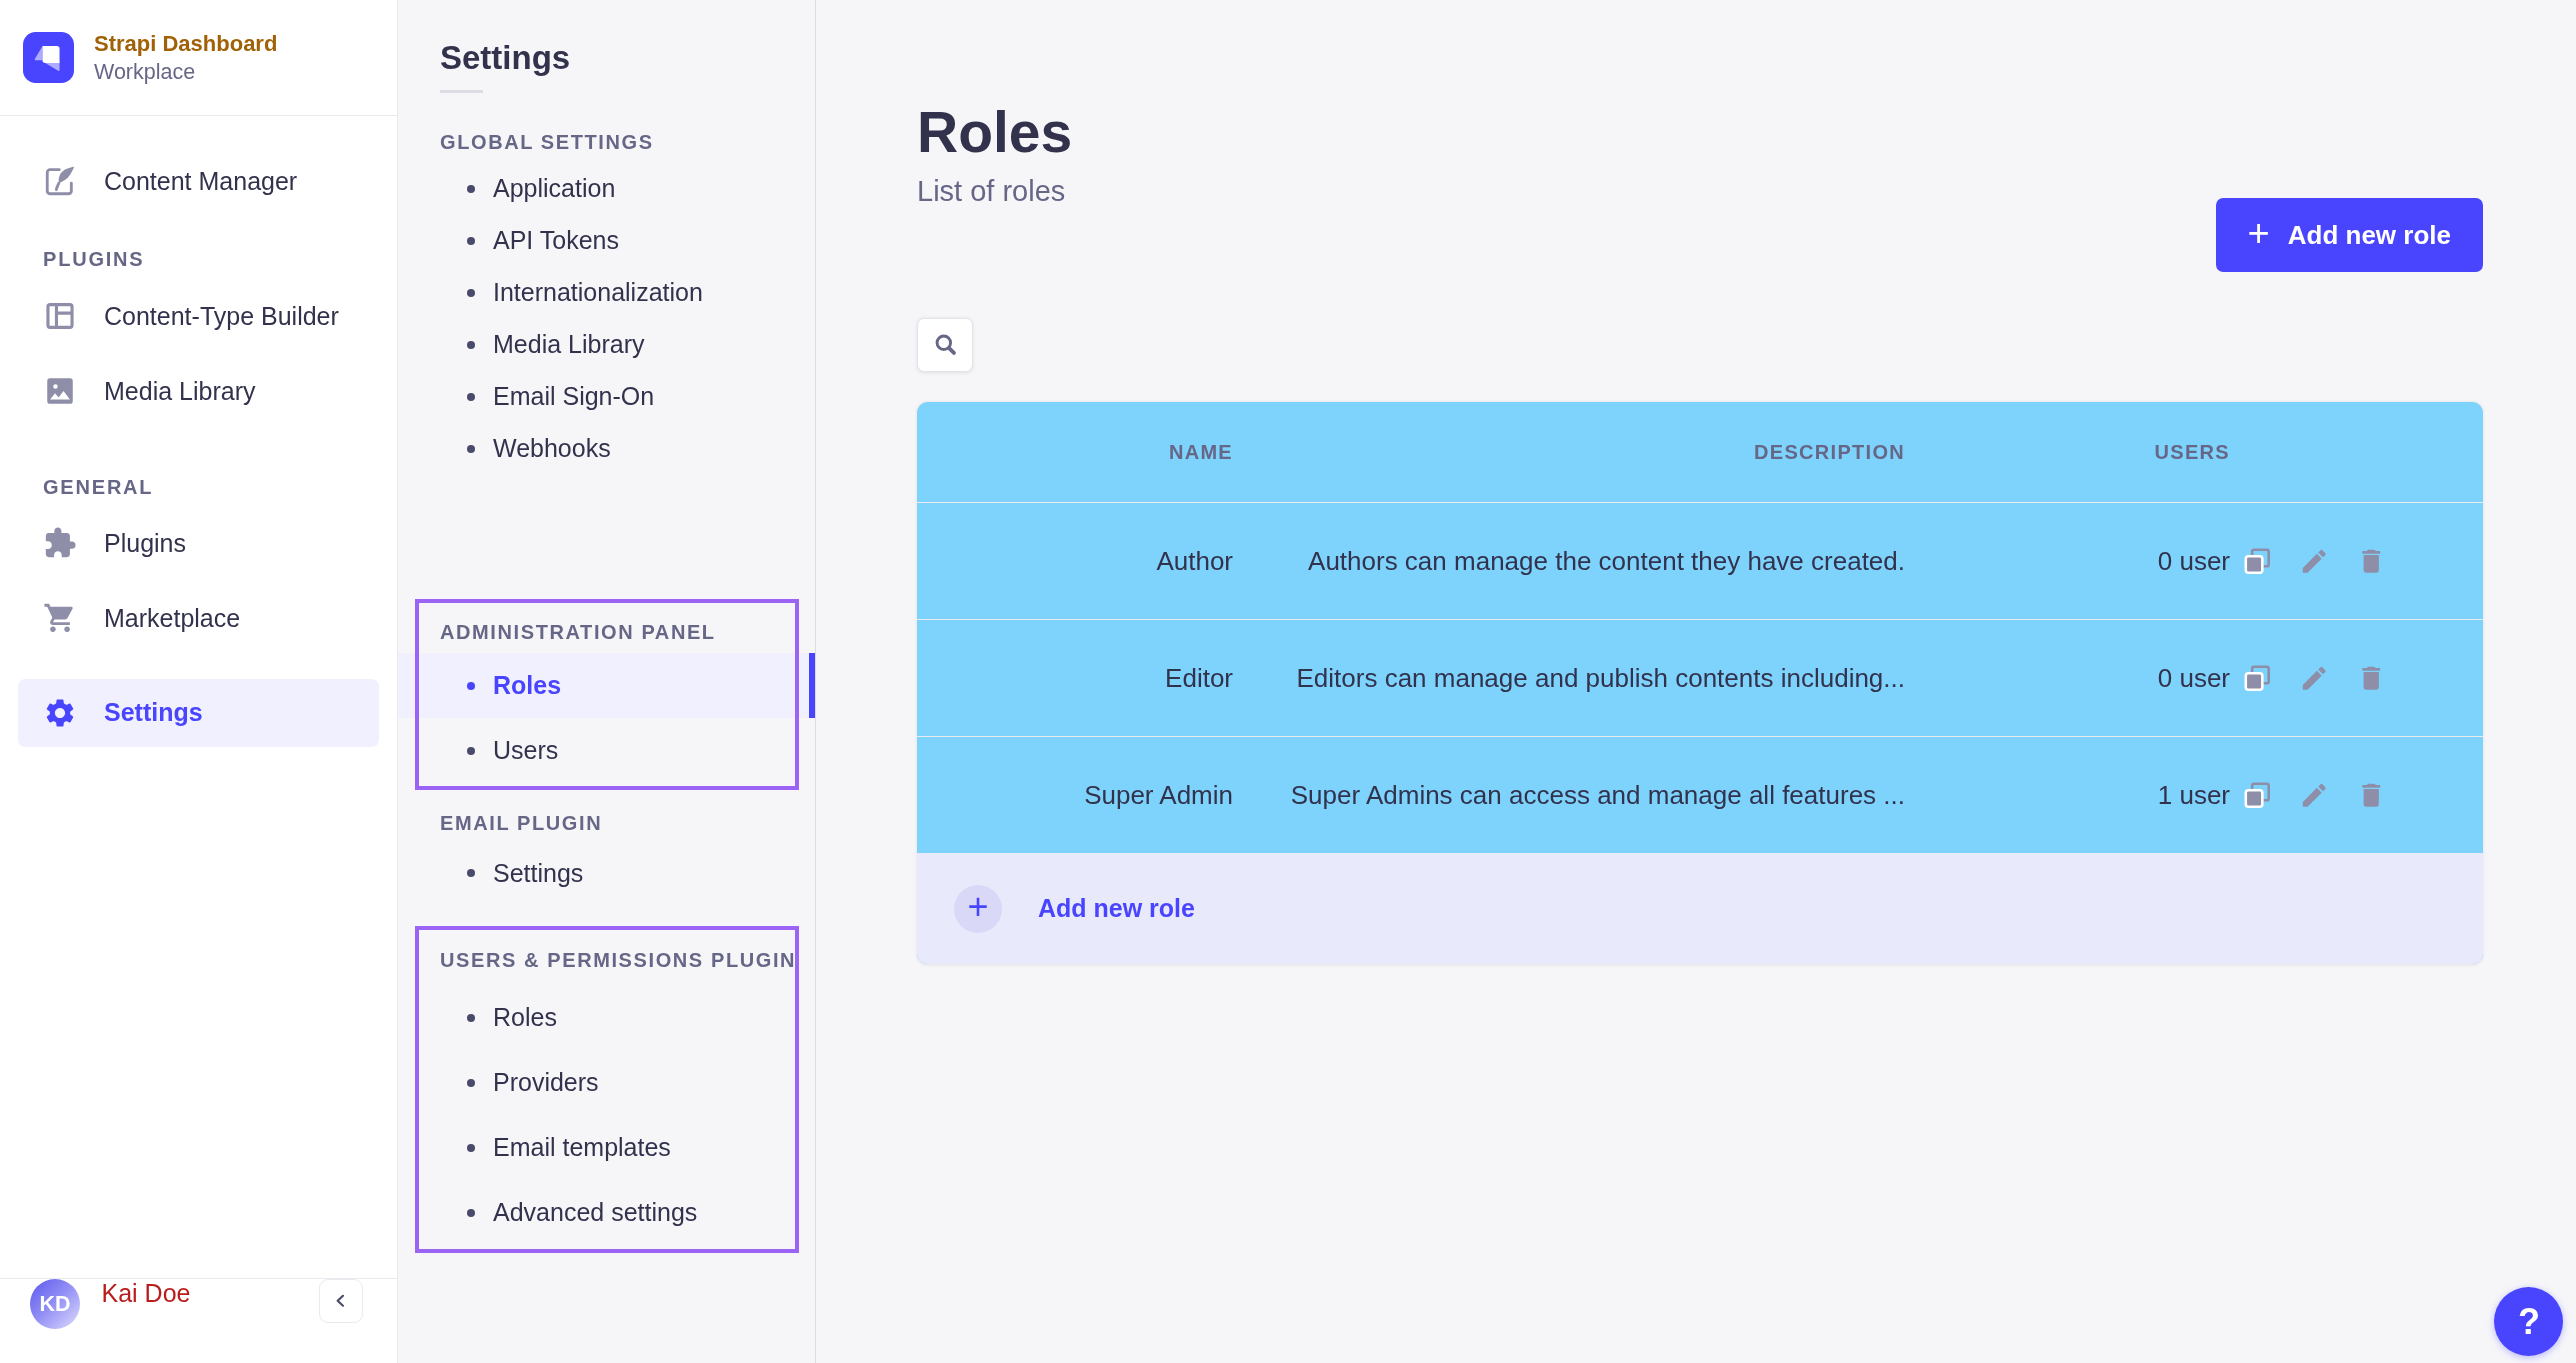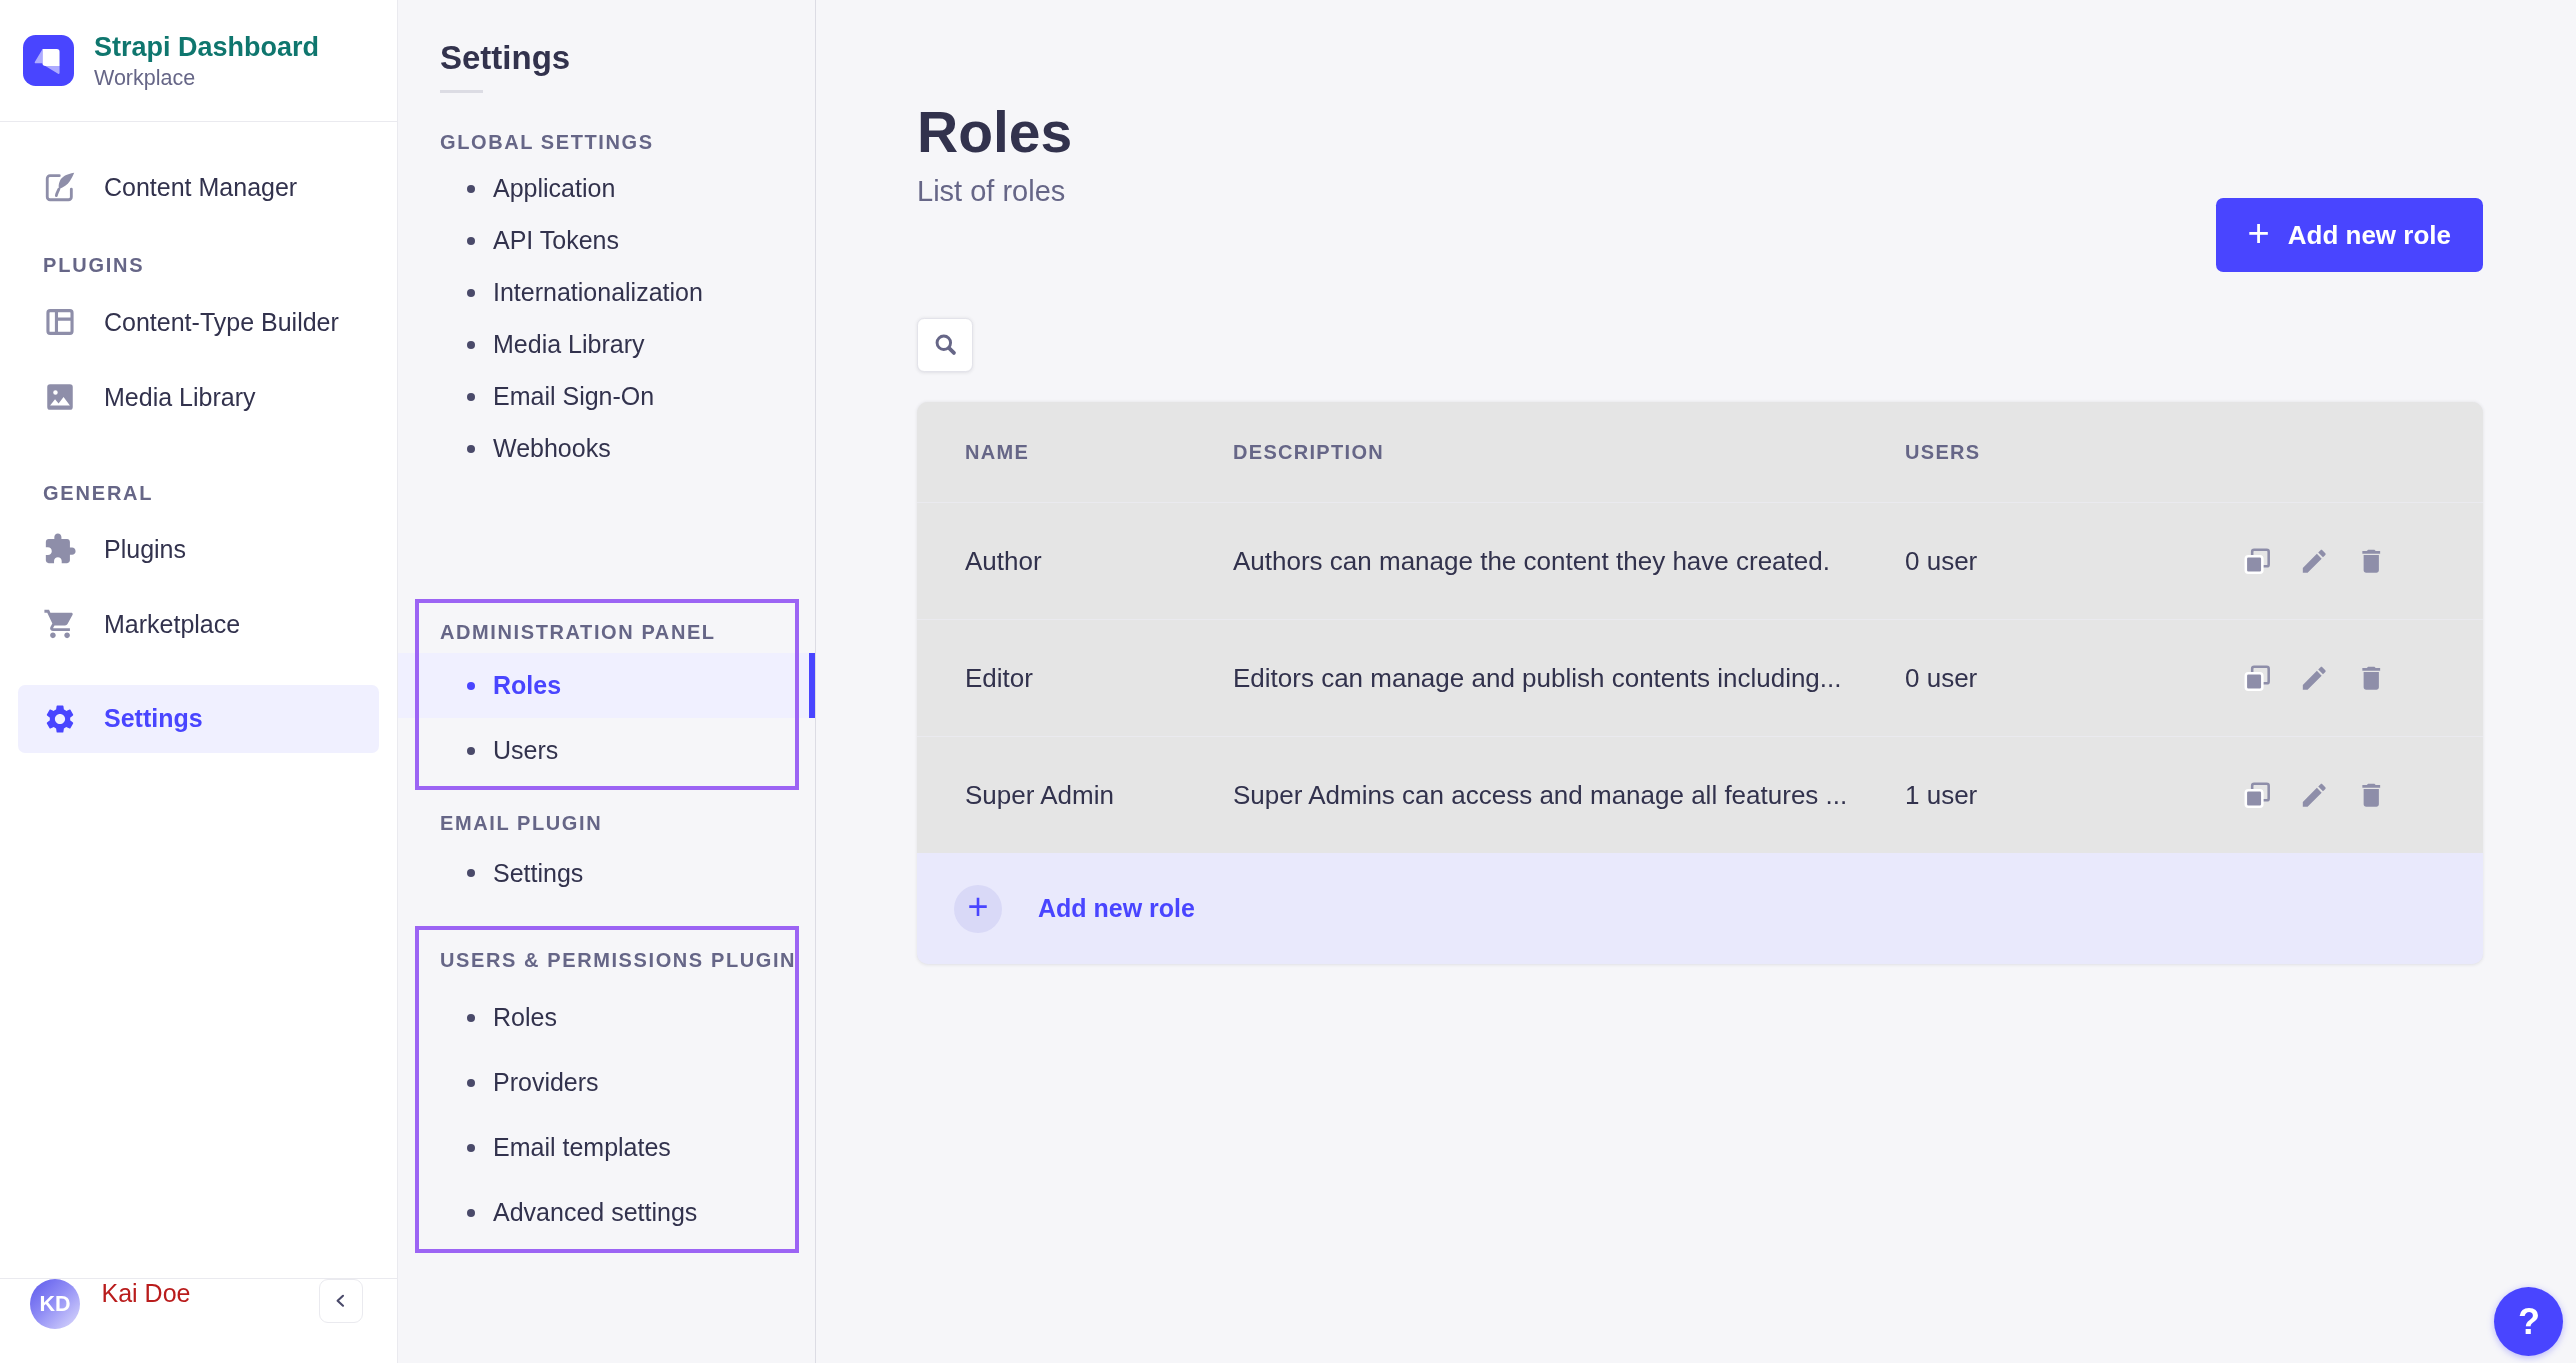--- a/index.html
+++ b/index.html
@@ -24,21 +24,21 @@
     display: flex; align-items: center; gap: 20px;
     padding: 30.5px 23px 30.5px 23px;
     border-bottom: 1.8px solid #eaeaef;
   }
   .logo {
     width: 51px; height: 51px; border-radius: 12.6px;
     background: #4945ff; flex: none;
     display: flex; align-items: center; justify-content: center;
   }
   .logo svg { width: 51px; height: 51px; }
-  .brand-title { font-size: 27px; font-weight: 700; color: #0f766e; line-height: 1.2; }
+  .brand-title { font-size: 22px; font-weight: 700; color: #a16207; line-height: 1.2; }
   .brand-sub { font-size: 21.5px; color: #666687; margin-top: 2.7px; }
 
   .side-nav { flex: 1; padding-top: 25px; }
   .side-item {
     display: flex; align-items: center; gap: 27px;
     height: 75px; padding-left: 43px;
     font-size: 25px; color: #32324d; cursor: pointer;
   }
   .side-item .icn { width: 34px; height: 34px; color: #8e8ea9; flex: none; display: flex; }
   .side-item .icn svg { width: 34px; height: 34px; }
@@ -137,23 +137,24 @@
     margin-top: 110px; width: 56px; height: 54px;
     background: #ffffff; border: 1.8px solid #e3e3ea; border-radius: 7.2px;
     color: #666687; cursor: pointer;
     display: flex; align-items: center; justify-content: center;
     box-shadow: 0 0.9px 3.6px rgba(33,33,52,0.1);
   }
   .search-btn svg { width: 27px; height: 27px; }
 
   .card {
     margin-top: 30.5px; width: 1566px;
-    background: #e5e5e5; border-radius: 10.8px;
+    background: #7dd3fc; border-radius: 10.8px;
     box-shadow: 0 0.9px 3.6px rgba(33,33,52,0.1);
     overflow: hidden;
+    text-align: right;
   }
   .trow {
     display: grid;
     grid-template-columns: 268px 672px 325px 1fr;
     align-items: center;
     padding-left: 48px;
   }
   .trow.thead { height: 100px; }
   .th {
     font-size: 20px; font-weight: 700; letter-spacing: 1.3px; color: #666687;

